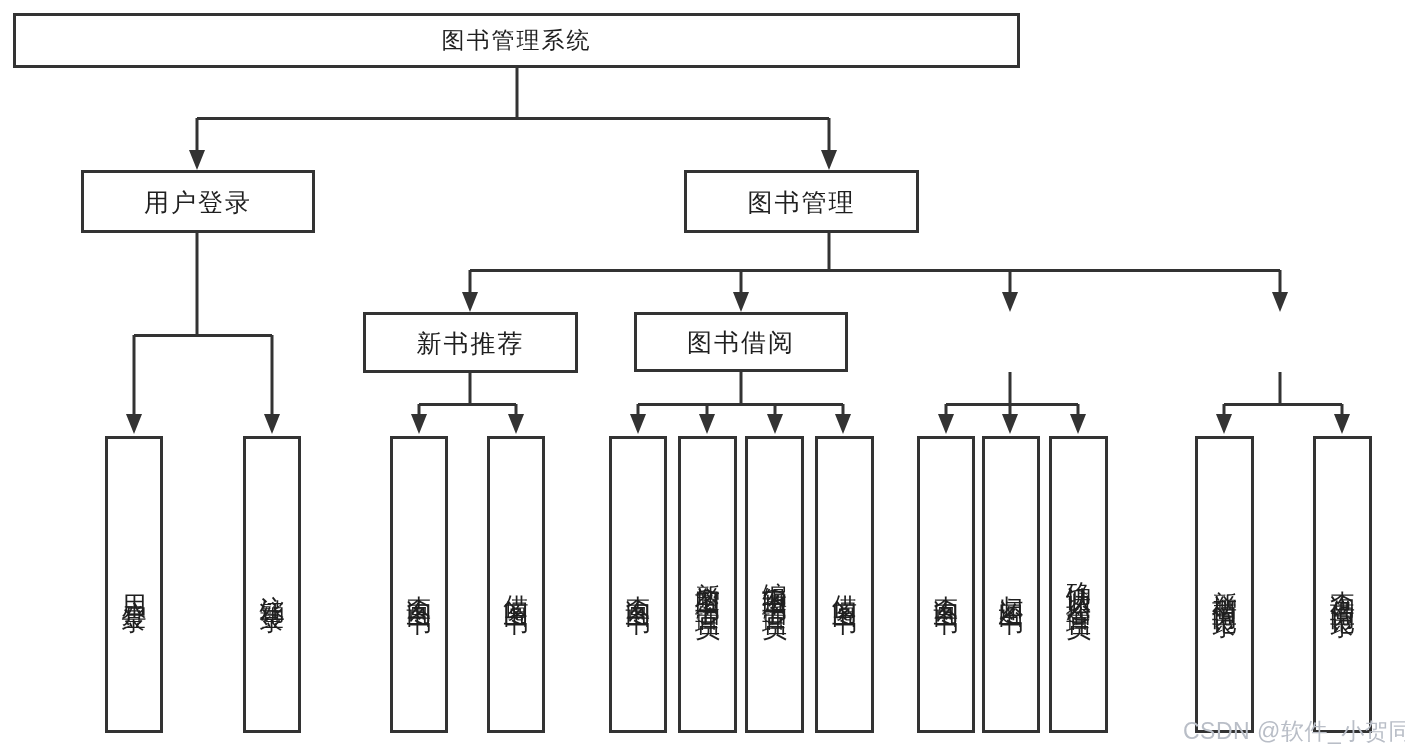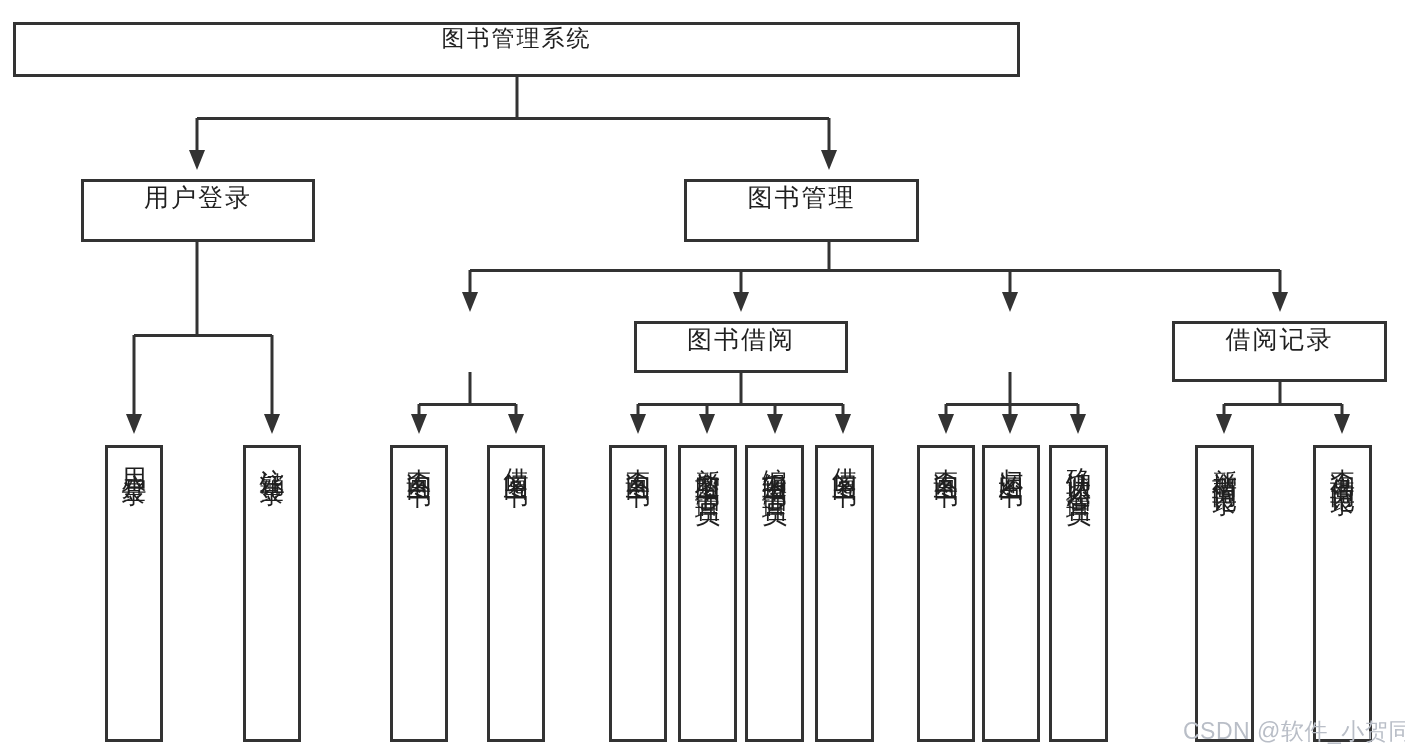--- a/index.html
+++ b/index.html
@@ -11,21 +11,21 @@
   html,body{margin:0;padding:0;background:var(--bg,#fff);}
   body{font-family:"Liberation Sans","DejaVu Sans",sans-serif;color:var(--text,#1f1f1f);}
   .canvas{
     position:relative;width:1405px;height:747px;background:var(--bg,#fff);overflow:hidden;
   }
   .connectors{position:absolute;left:0;top:0;width:1405px;height:747px;z-index:1;}
   .connectors line{stroke:var(--line,#333);stroke-width:3px;}
   .connectors polygon{fill:var(--line,#333);}
   .node{
     position:absolute;box-sizing:border-box;border:3px solid var(--line,#333);
-    background:#fff;display:flex;justify-content:center;z-index:2;margin-top:9px;
+    background:#fff;display:flex;align-items:center;justify-content:center;z-index:2;
   }
   .node .hlabel{
     font-size:25px;line-height:1.2;letter-spacing:2px;white-space:nowrap;color:var(--text,#1f1f1f);
   }
   .node.root .hlabel{font-size:23px;}
   .node .vlabel{
     writing-mode:vertical-rl;text-orientation:mixed;
     font-size:25px;line-height:1;letter-spacing:5px;color:var(--text,#1f1f1f);
   }
   .watermark{
@@ -118,25 +118,25 @@
     <span class="hlabel">图书管理系统</span>
   </div>
 
   <div class="node" style="left:81px;top:170px;width:234px;height:63px">
     <span class="hlabel">用户登录</span>
   </div>
   <div class="node" style="left:684px;top:170px;width:235px;height:63px">
     <span class="hlabel">图书管理</span>
   </div>
 
-  <div class="node" style="left:634px;top:312px;width:214px;height:52px">
+  <div class="node" style="left:363px;top:312px;width:215px;height:61px">
+    <span class="hlabel">新书推荐</span>
+  </div>
+  <div class="node" style="left:634px;top:312px;width:214px;height:60px">
     <span class="hlabel">图书借阅</span>
-  </div>
-  <div class="node" style="left:1172px;top:312px;width:215px;height:61px">
-    <span class="hlabel">借阅记录</span>
   </div>
 
   <div class="node" style="left:105px;top:436px;width:58px;height:297px">
     <span class="vlabel">用户登录</span>
   </div>
   <div class="node" style="left:243px;top:436px;width:58px;height:297px">
     <span class="vlabel">注销登录</span>
   </div>
 
   <div class="node" style="left:390px;top:436px;width:58px;height:297px">

